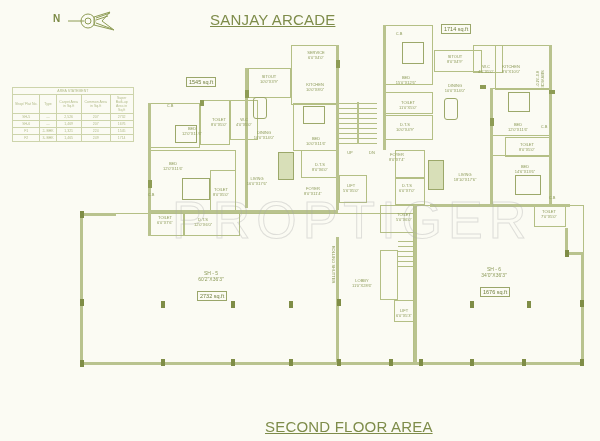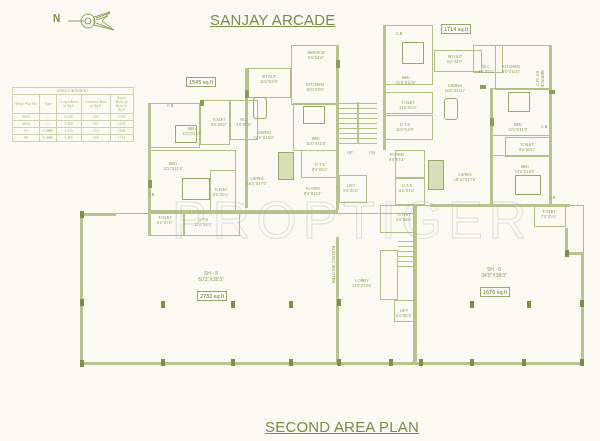--- a/index.html
+++ b/index.html
@@ -17,21 +17,21 @@
   .watermark { position:absolute; font-size:52px; color:rgba(180,180,180,0.25); letter-spacing:6px; -webkit-text-stroke:1px rgba(170,170,170,0.35); color:transparent; }
   table.areas { position:absolute; left:12px; top:87px; border-collapse:collapse; font-size:3.5px; color:#b3bc8a; }
   table.areas td, table.areas th { border:1px solid #cdd4ab; padding:1px 2px; font-weight:normal; text-align:center; }
   .stairs { position:absolute; background: repeating-linear-gradient(0deg, #b4bf85 0 1px, transparent 1px 5px); }
   .furn { position:absolute; border:1px solid #9ca86a; box-sizing:border-box; }
 </style>
 </head>
 <body>
 
 <div class="abs title" style="left:210px;top:11px;">SANJAY ARCADE</div>
-<div class="abs title" style="left:265px;top:418px;">SECOND AREA PLAN</div>
+<div class="abs title" style="left:265px;top:418px;">SECOND FLOOR AREA</div>
 
 <div class="abs" style="left:53px;top:13px;font-size:10px;font-weight:bold;color:#7c8a45;">N</div>
 <svg class="abs" style="left:66px;top:8px" width="54" height="26">
   <line x1="2" y1="13" x2="18" y2="13" stroke="#8e9c55" stroke-width="1"></line>
   <circle cx="22" cy="13" r="7" fill="none" stroke="#8e9c55" stroke-width="1"></circle>
   <circle cx="22" cy="13" r="3" fill="none" stroke="#8e9c55" stroke-width="1"></circle>
   <polygon points="28,9 44,4 36,13 48,22 28,17" fill="none" stroke="#8e9c55" stroke-width="1"></polygon>
   <line x1="30" y1="10" x2="44" y2="5" stroke="#8e9c55"></line>
     <line x1="30" y1="12" x2="42" y2="8" stroke="#8e9c55"></line>
   <line x1="30" y1="15" x2="46" y2="21" stroke="#8e9c55"></line>

